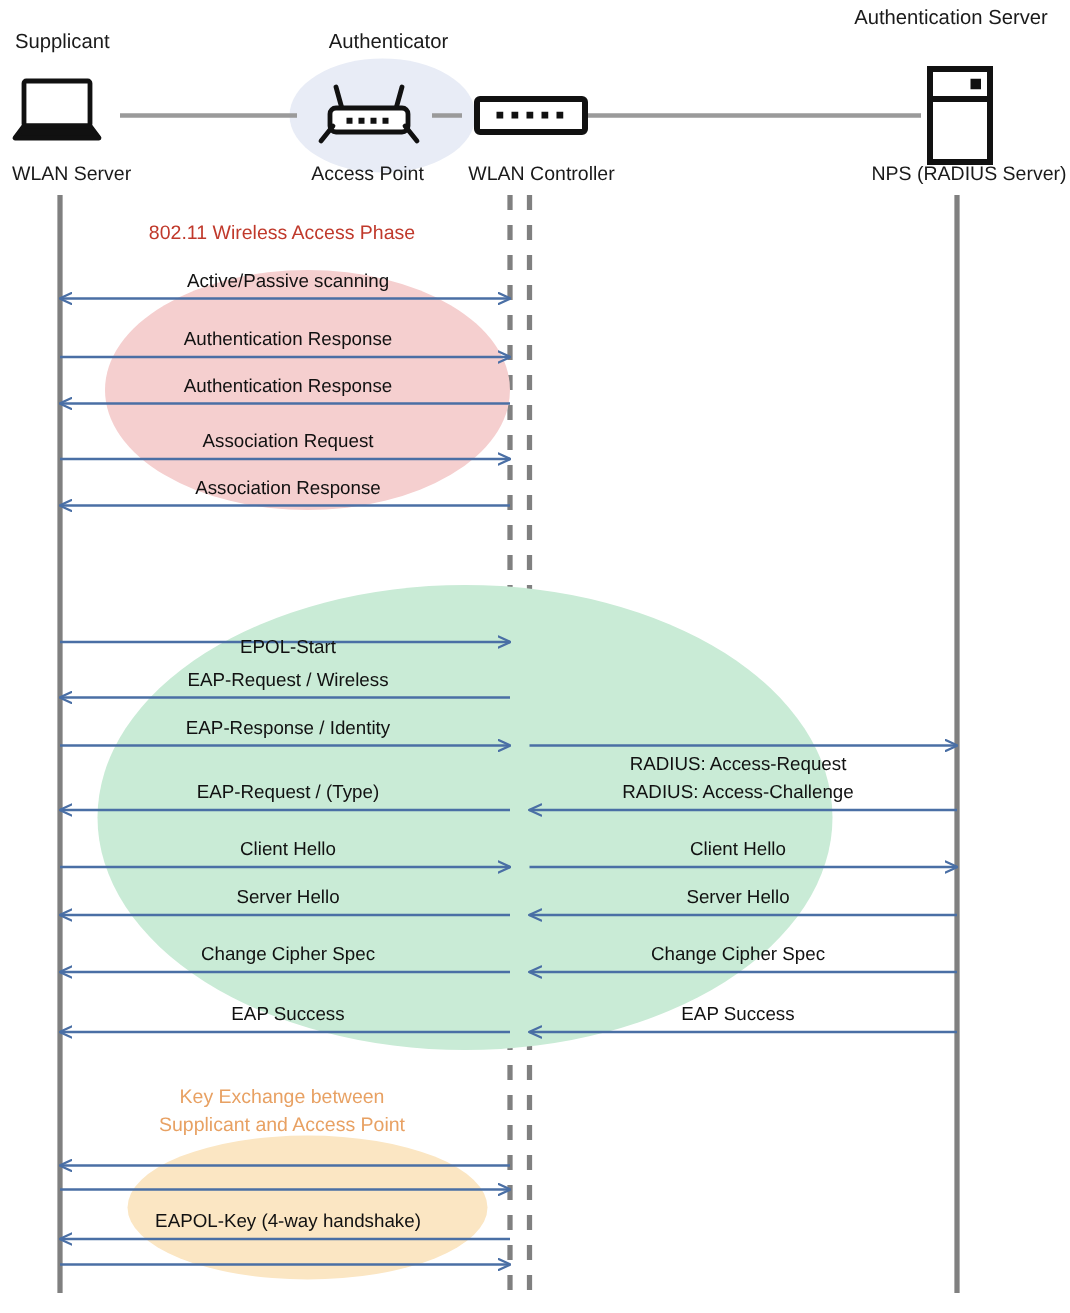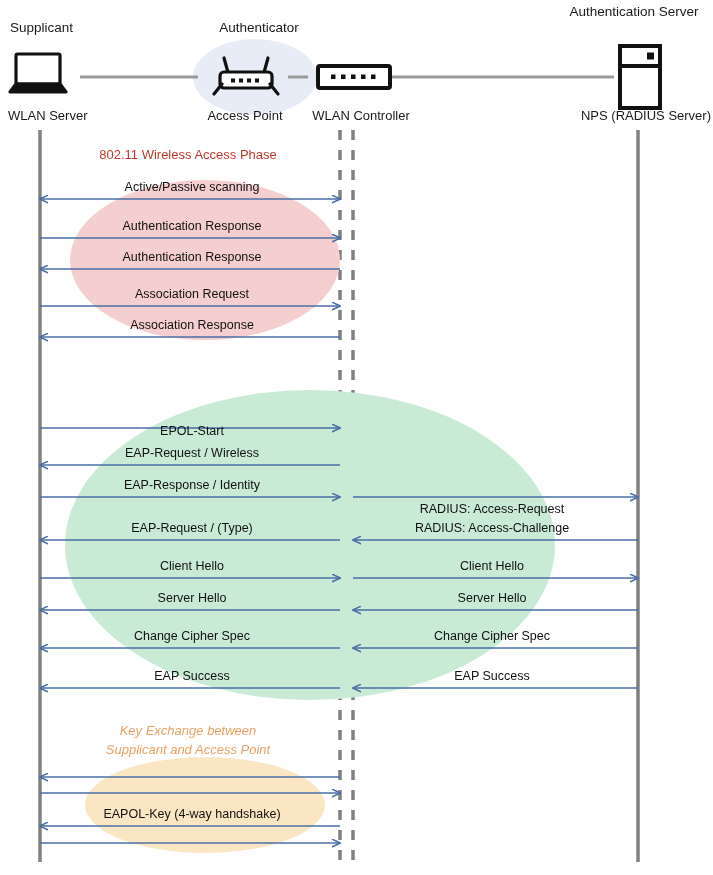--- a/index.html
+++ b/index.html
@@ -7,21 +7,21 @@
        font-family:"Liberation Sans","DejaVu Sans",sans-serif;color:#111;}
   #stage{position:absolute;inset:0;width:713px;height:875px;}
   svg#canvas{position:absolute;left:0;top:0;width:713px;height:875px;}
 
   .hdr-label{position:absolute;font-size:13.5px;color:#1a1a1a;white-space:nowrap;}
   .sub-label{position:absolute;font-size:13px;color:#1a1a1a;white-space:nowrap;}
   .msg{position:absolute;font-size:12.5px;color:#111;white-space:nowrap;
        text-align:center;transform:translateX(-50%);}
   .phase{position:absolute;font-size:13px;white-space:nowrap;text-align:center;
          transform:translateX(-50%);font-weight:400;}
-  .phase.multi{white-space:normal;line-height:1.45;font-style:italic;}
+  .phase.multi{white-space:normal;line-height:1.45;}
 </style>
 </head>
 <body>
 
 <div id="stage">
 
   <svg id="canvas" viewBox="0 0 713 875" xmlns="http://www.w3.org/2000/svg">
     <defs>
       <marker id="ah-r" markerWidth="9" markerHeight="9" refX="8.2" refY="4.5" orient="auto" markerUnits="userSpaceOnUse">
         <path d="M0.5,0.8 L8.6,4.5 L0.5,8.2" fill="none" stroke="#4A6FA5" stroke-width="1.5" stroke-linecap="round" stroke-linejoin="round"></path>

